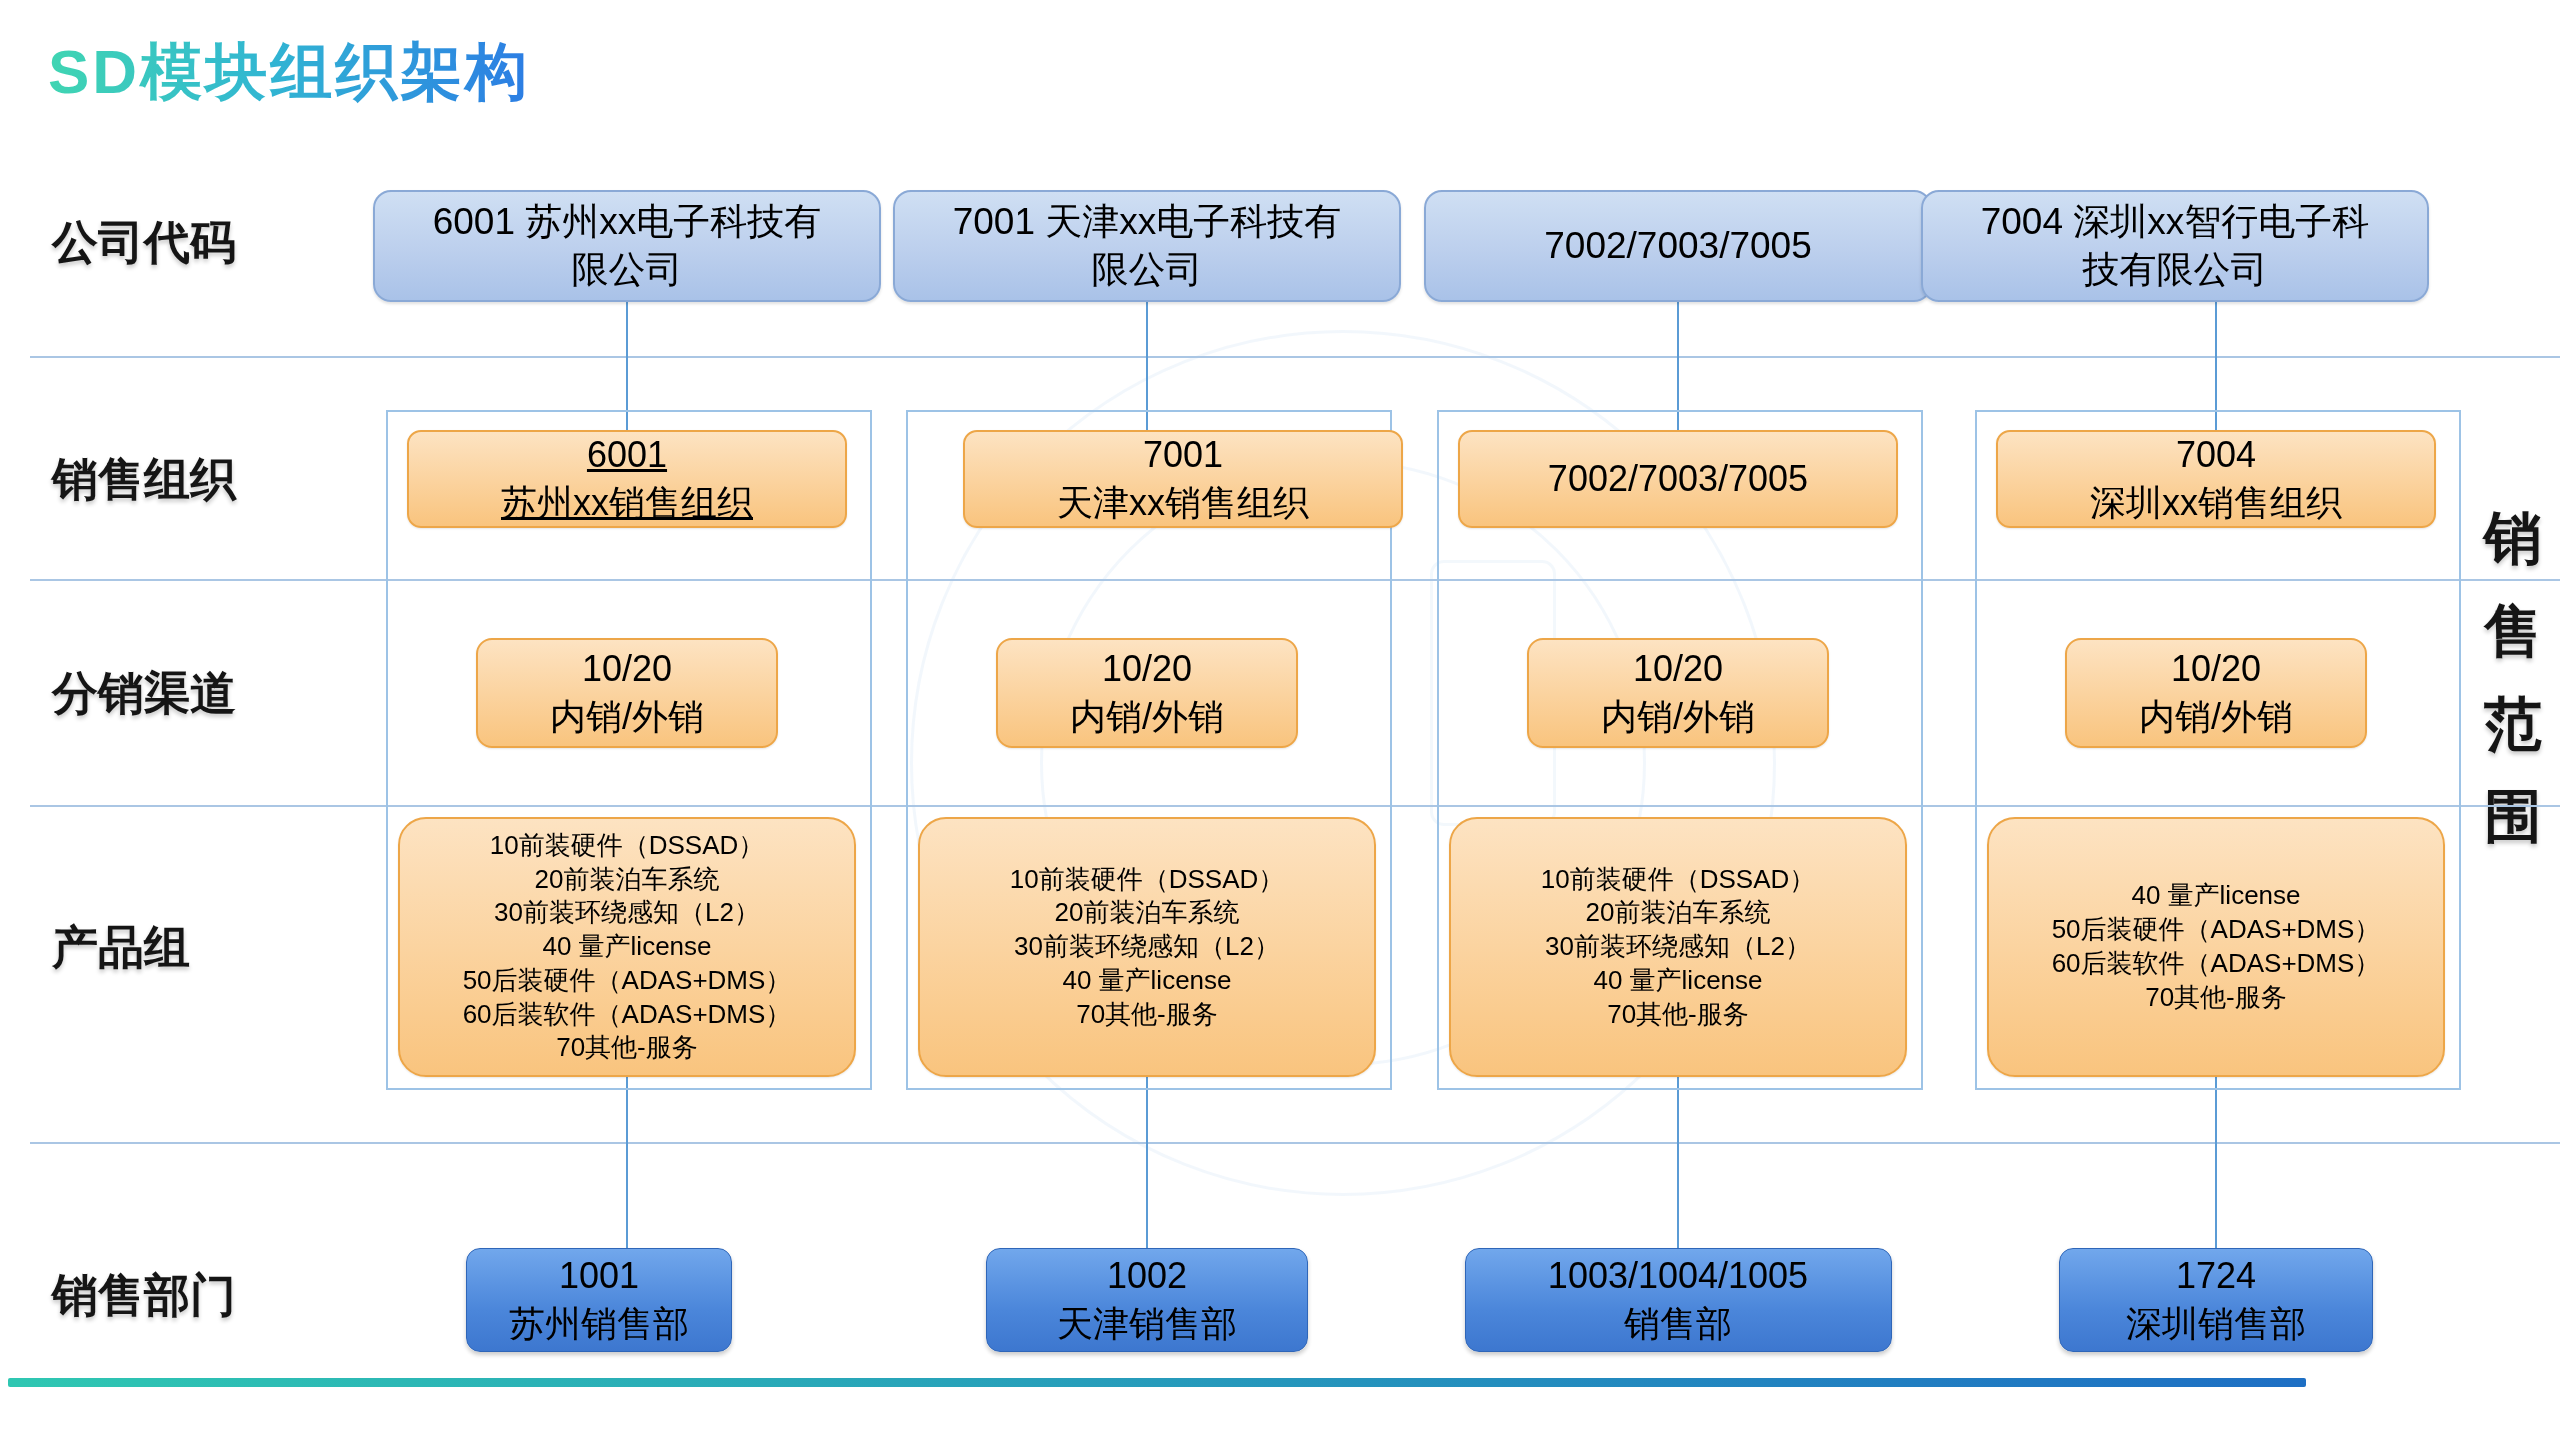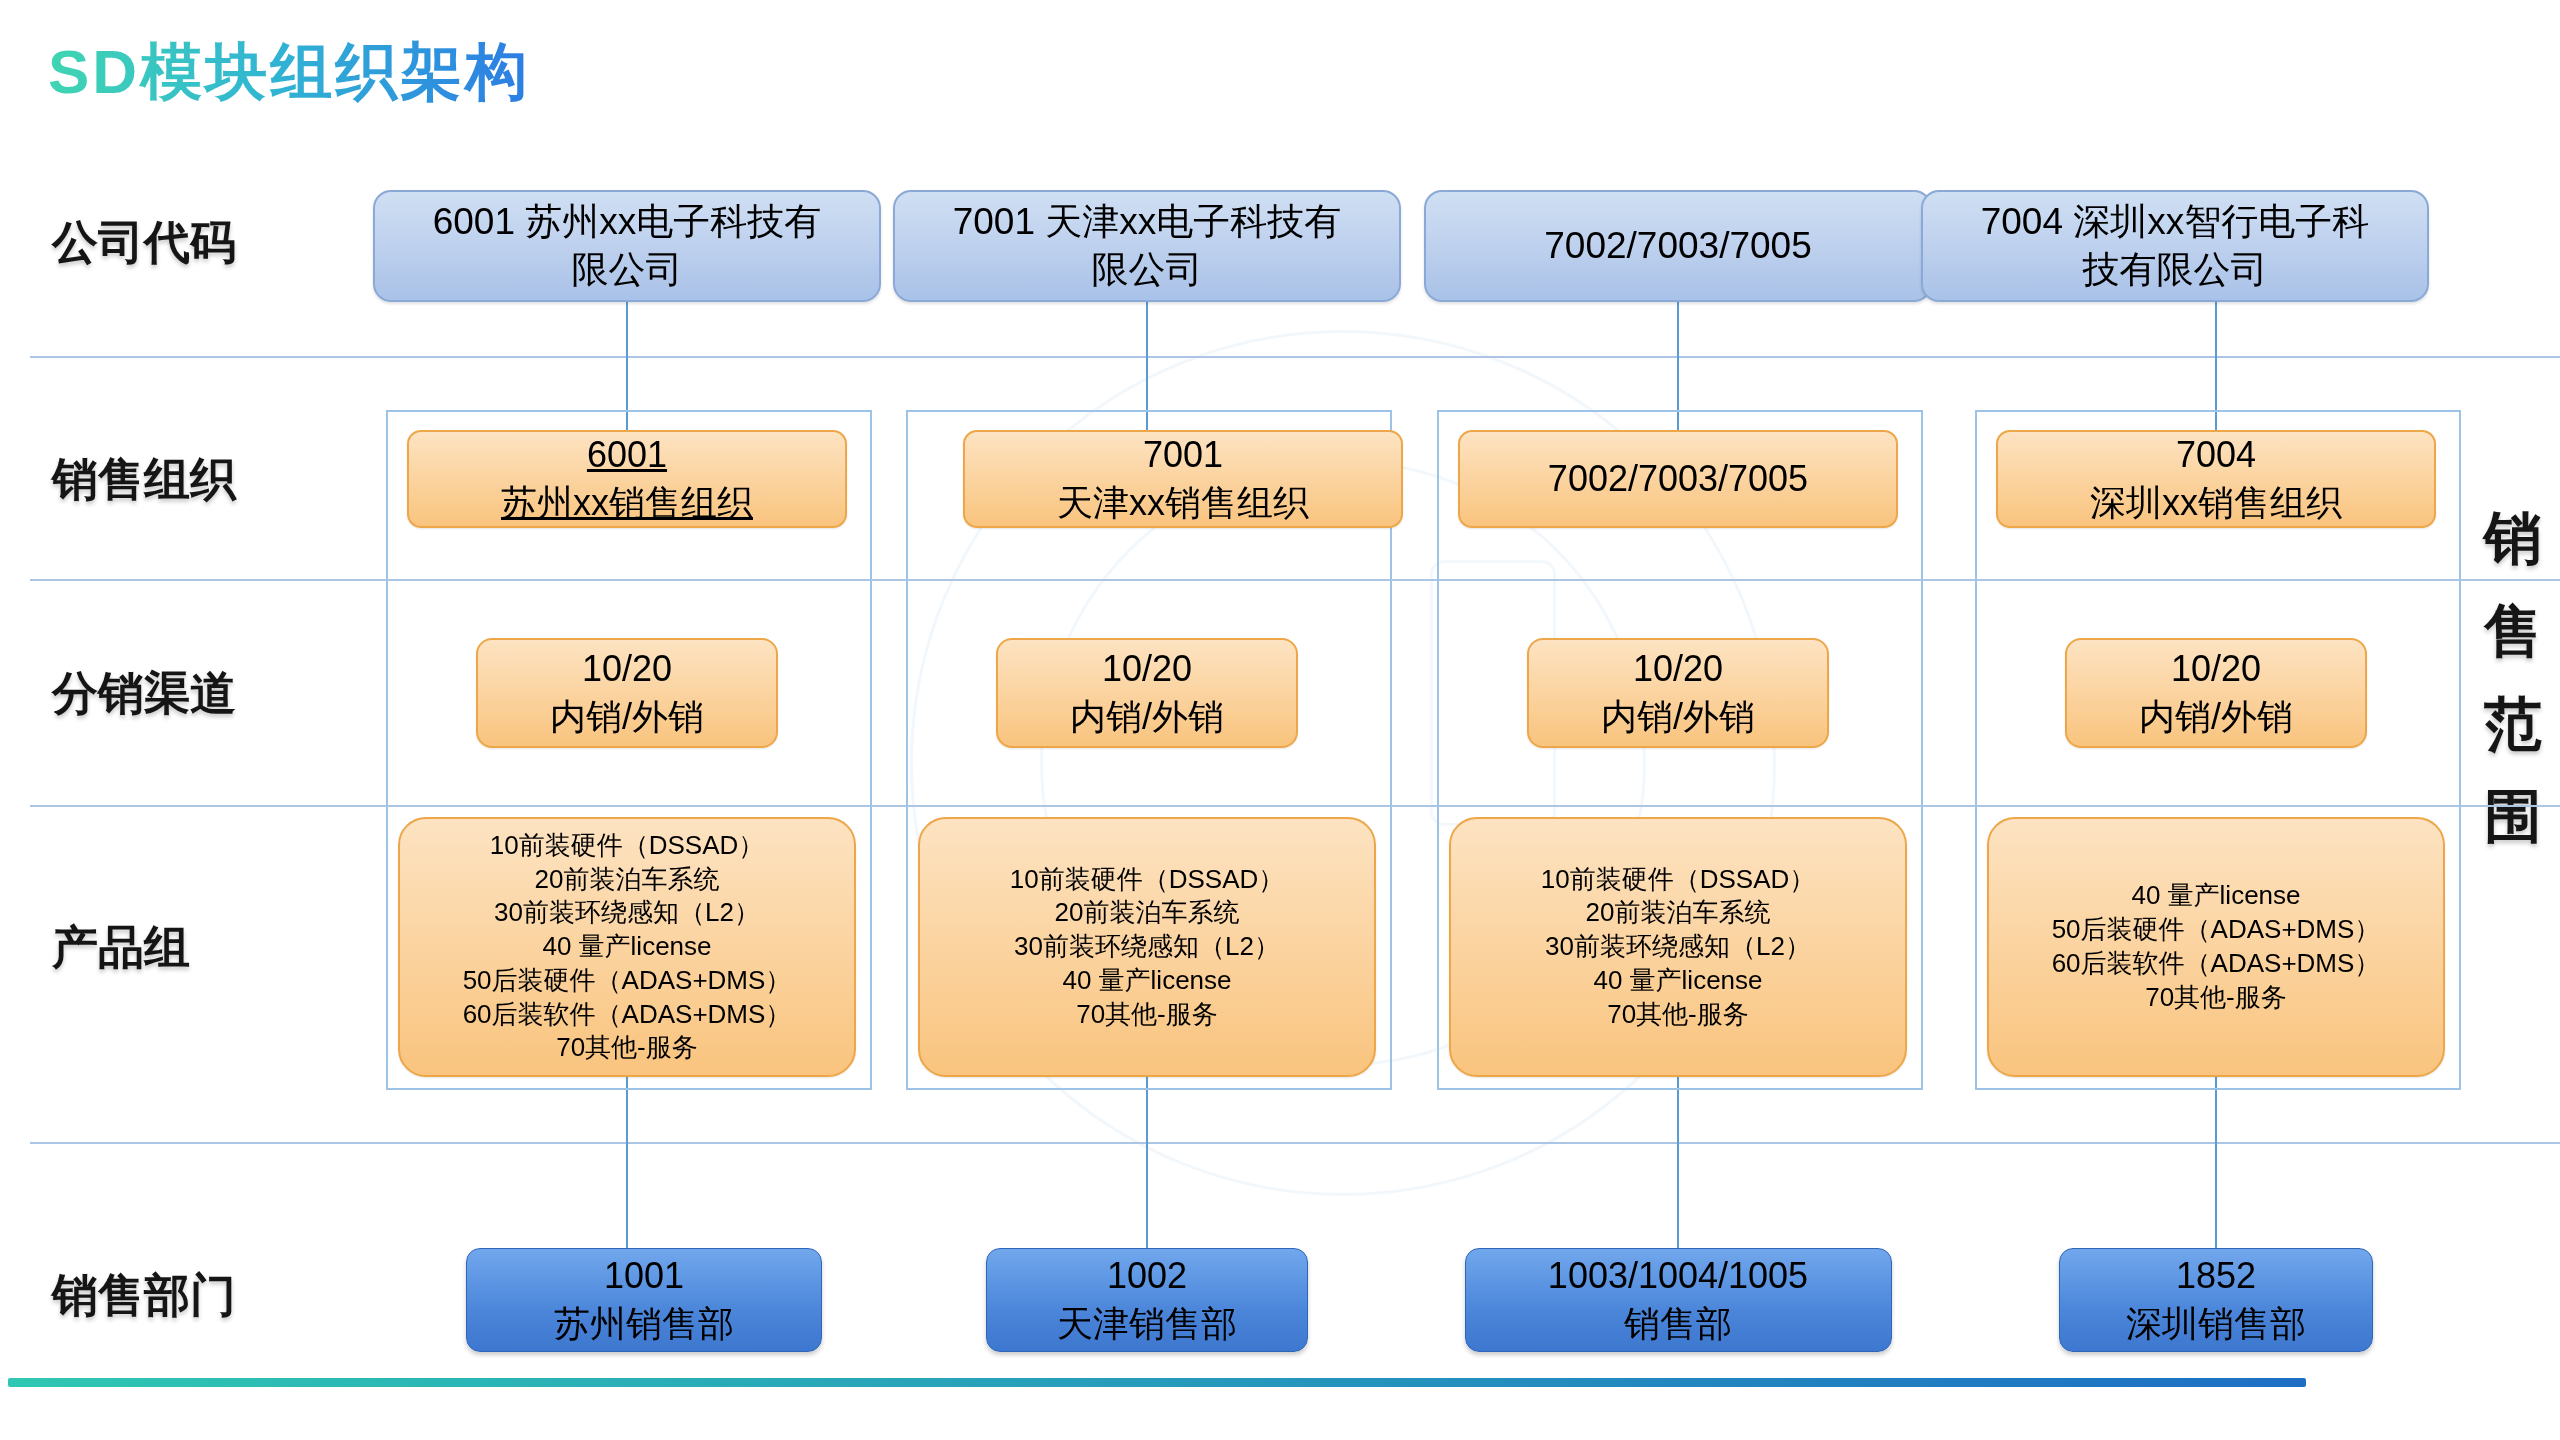--- a/index.html
+++ b/index.html
@@ -100,21 +100,21 @@
 苏州xx销售组织</div>
     <div class="box orange channel" style="left: 476px; top: 638px; width: 302px; height: 110px;">10/20
 内销/外销</div>
     <div class="box orange products" style="left: 398px; top: 817px; width: 458px; height: 260px;">10前装硬件（DSSAD）
 20前装泊车系统
 30前装环绕感知（L2）
 40 量产license
 50后装硬件（ADAS+DMS）
 60后装软件（ADAS+DMS）
 70其他-服务</div>
-    <div class="box dept" style="left: 466px; top: 1248px; width: 356px; height: 104px;">1001
+    <div class="box dept" style="left: 466px; top: 1248px; width: 266px; height: 104px;">1001
 苏州销售部</div>
     <div class="connector" style="left: 1146px; top: 300px; height: 132px;"></div>
     <div class="connector" style="left: 1146px; top: 1075px; height: 175px;"></div>
     <div class="outline" style="left: 906px; top: 410px; width: 482px; height: 676px;"></div>
     <div class="box company" style="left: 893px; top: 190px; width: 508px; height: 112px;">7001 天津xx电子科技有
 限公司</div>
     <div class="box orange salesorg" style="left: 927px; top: 430px; width: 440px; height: 98px; margin-left: 36px;">7001
 天津xx销售组织</div>
     <div class="box orange channel" style="left: 996px; top: 638px; width: 302px; height: 110px;">10/20
 内销/外销</div>
@@ -145,17 +145,17 @@
     <div class="box company" style="left: 1921px; top: 190px; width: 508px; height: 112px;">7004 深圳xx智行电子科
 技有限公司</div>
     <div class="box orange salesorg" style="left: 1996px; top: 430px; width: 440px; height: 98px;">7004
 深圳xx销售组织</div>
     <div class="box orange channel" style="left: 2065px; top: 638px; width: 302px; height: 110px;">10/20
 内销/外销</div>
     <div class="box orange products" style="left: 1987px; top: 817px; width: 458px; height: 260px;">40 量产license
 50后装硬件（ADAS+DMS）
 60后装软件（ADAS+DMS）
 70其他-服务</div>
-    <div class="box dept" style="left: 2059px; top: 1248px; width: 314px; height: 104px;">1852
+    <div class="box dept" style="left: 2059px; top: 1248px; width: 314px; height: 104px;">1724
 深圳销售部</div>
   </div>
 
 <div class="bottom-bar"></div>
 
 </body></html>

